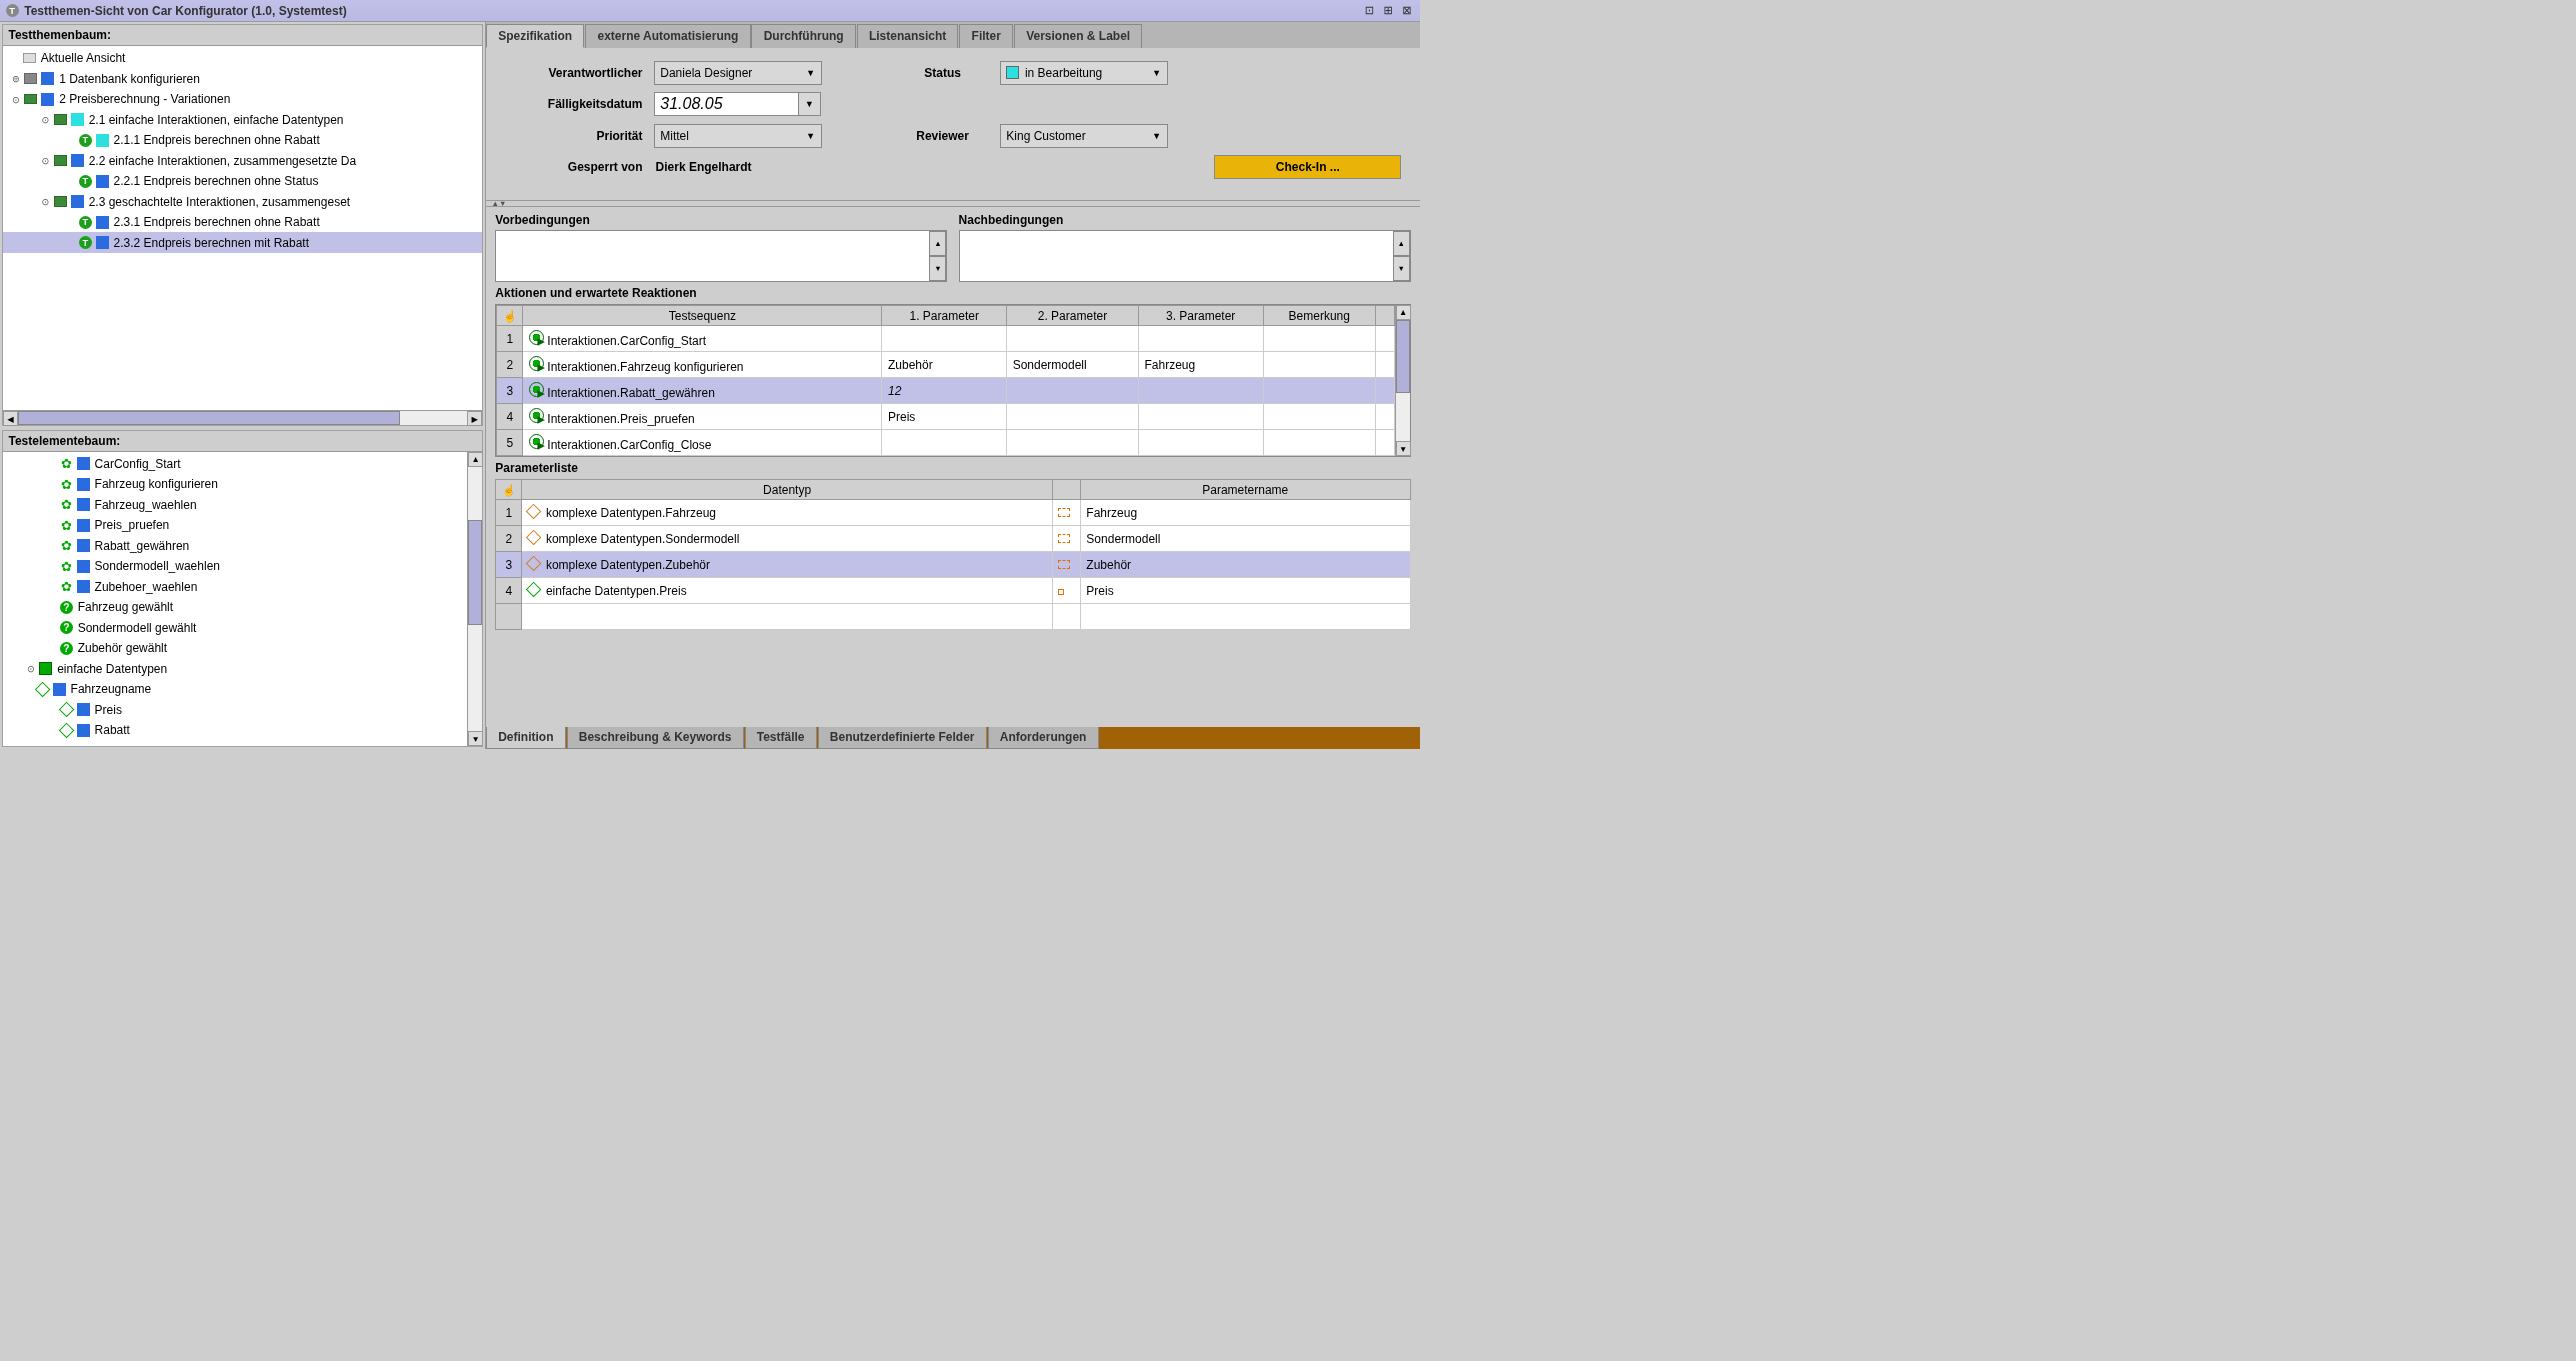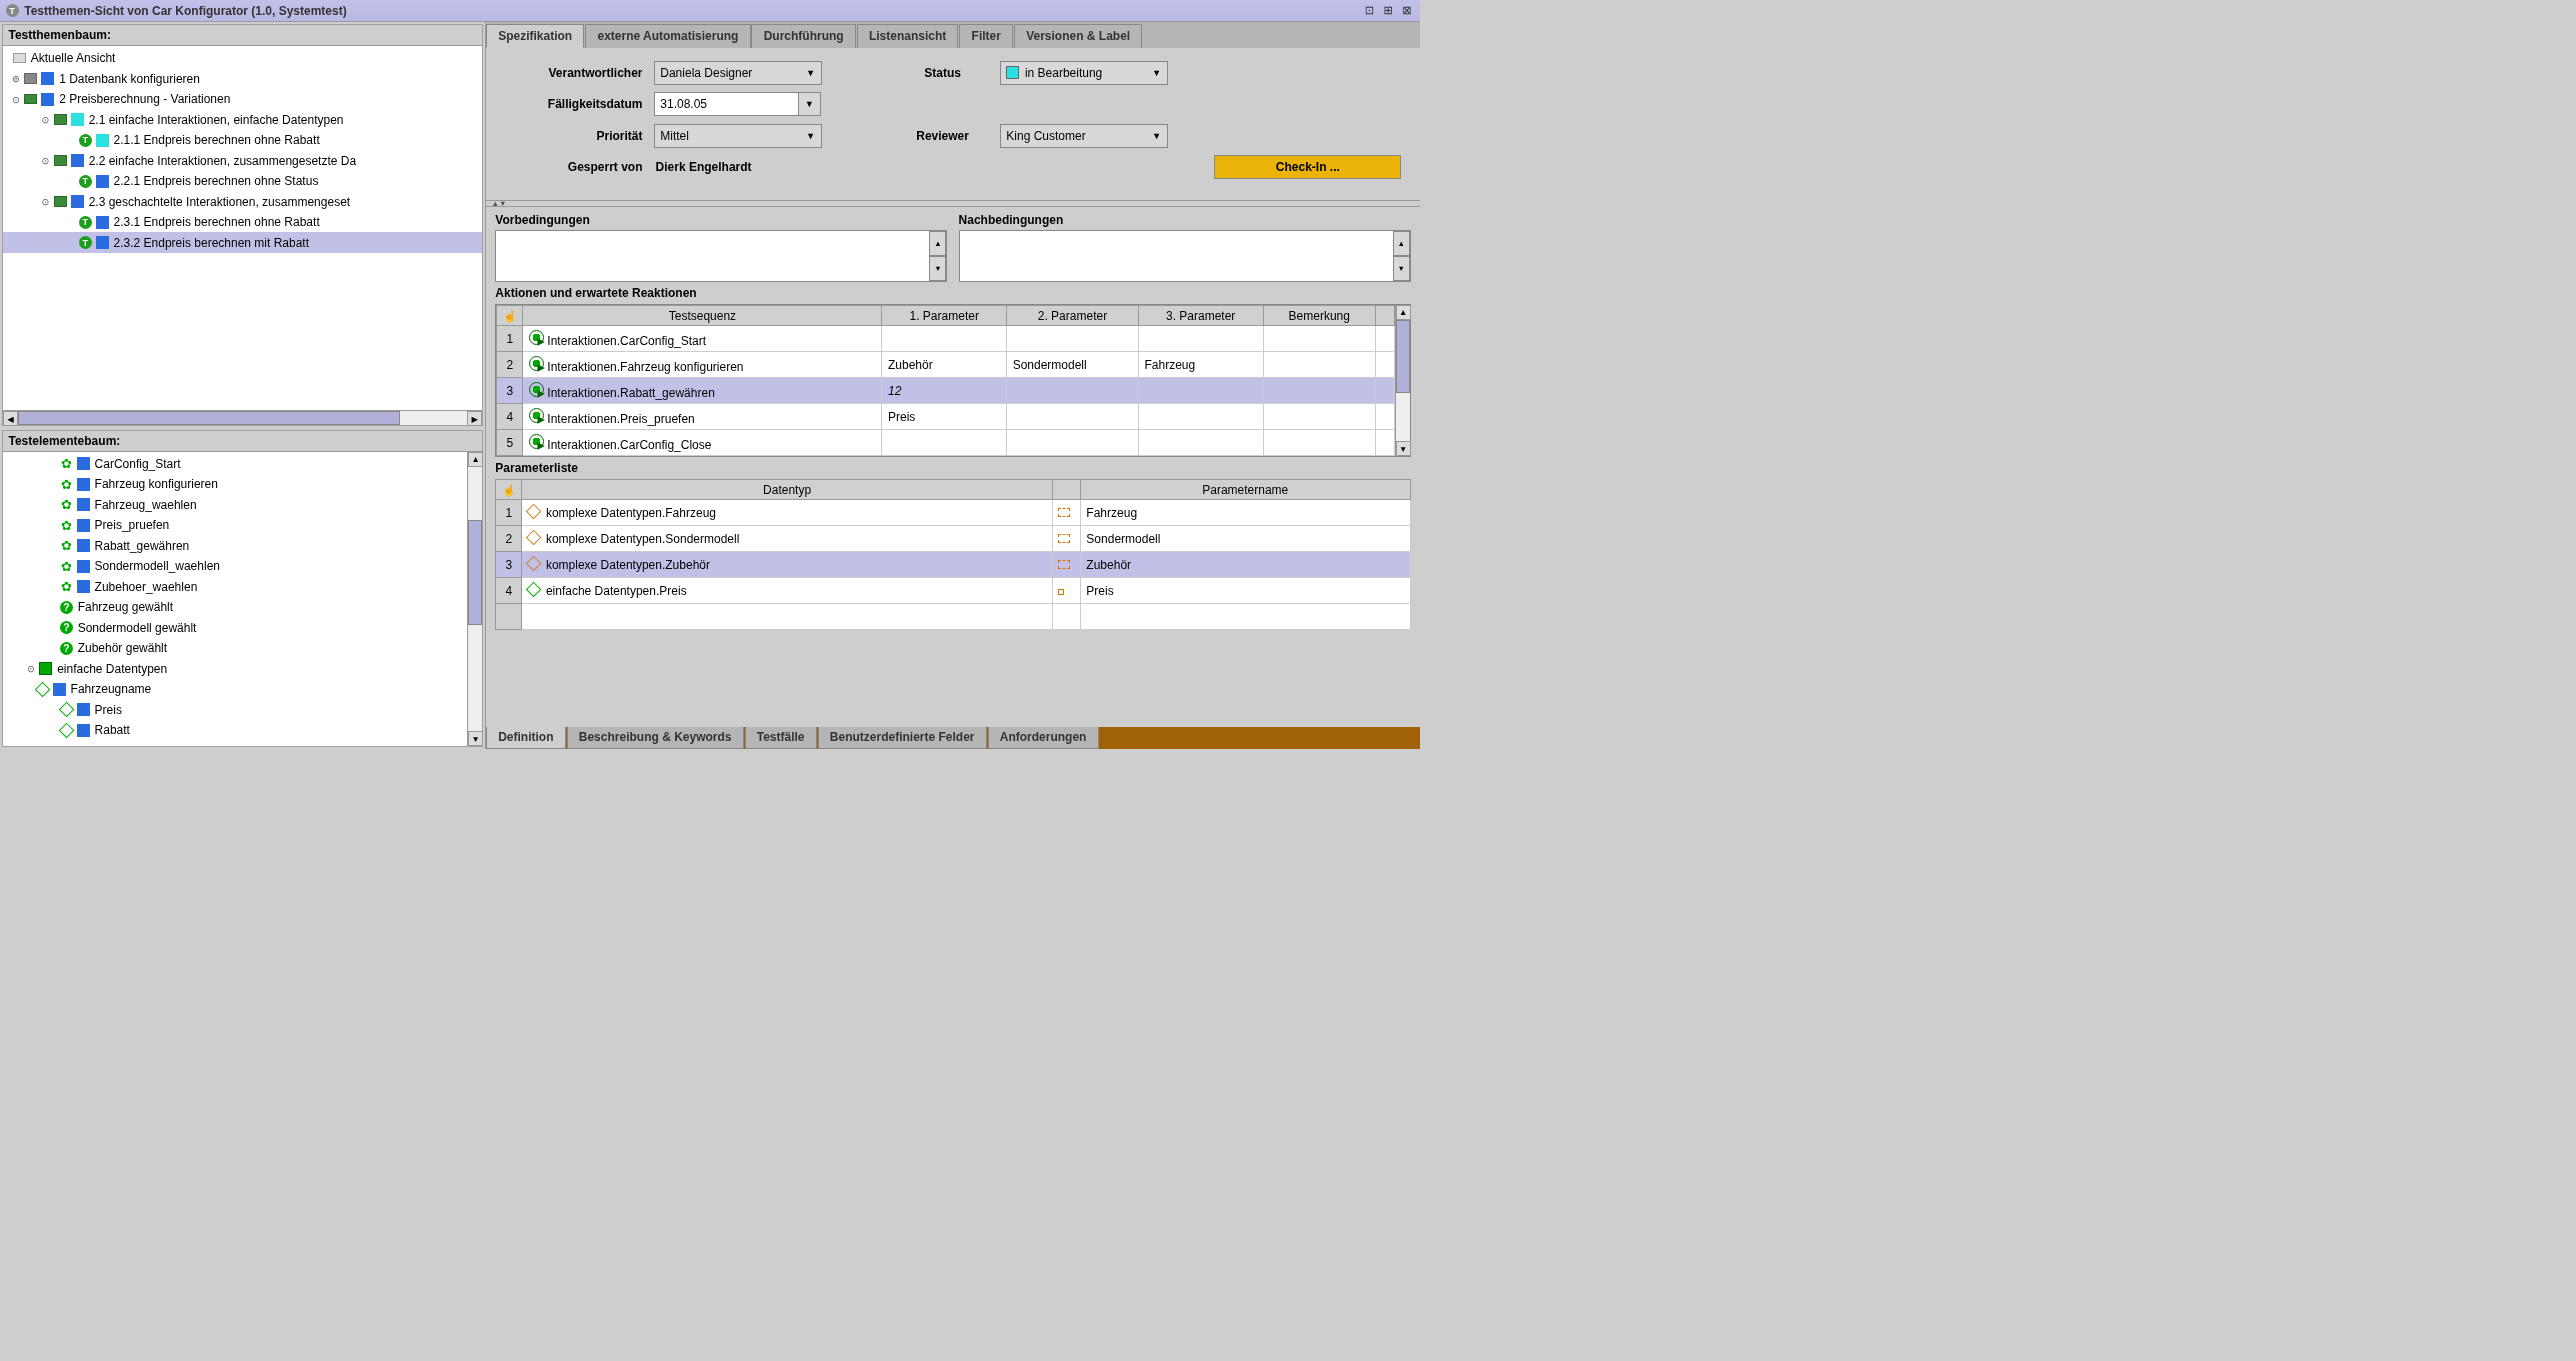--- a/index.html
+++ b/index.html
@@ -46,21 +46,21 @@
 .tab-b.active { background: #cecece; }
 .form-area { padding: 13px 18.7px; }
 .form-row { display: flex; align-items: center; margin-bottom: 7.5px; }
 .form-label { width: 149px; text-align: right; font-weight: bold; padding-right: 11.2px; }
 .form-label2 { width: 103px; text-align: center; font-weight: bold; padding-right: 11.2px; }
 .form-gap { width: 75px; }
 .combo { display: flex; align-items: center; background: #d8d8d8; border: 0.9px solid #888; height: 24px; min-width: 168px; padding: 0 5.6px; cursor: pointer; }
 .combo .arrow { margin-left: auto; font-size: 9.3px; }
 .combo .swatch { width: 13px; height: 13px; background: #2ae0e0; margin-right: 5.6px; border: 0.9px solid #666; }
 .textinput { display: flex; }
-.textinput input { border: 0.9px solid #888; height: 24px; padding: 0 5.6px; width: 145px; font-size: 12px; }
+.textinput input { border: 0.9px solid #888; height: 24px; padding: 0 5.6px; width: 145px; font-size: 16px; font-style: italic; }
 .textinput .dd { width: 22.4px; border: 0.9px solid #888; background: #d8d8d8; display: flex; align-items: center; justify-content: center; font-size: 9.3px; cursor: pointer; border-left: none; }
 .static-val { font-weight: bold; padding-left: 1.9px; }
 .btn { background: #eab308; border: 0.9px solid #888; height: 24px; padding: 0 28px; font-weight: bold; cursor: pointer; display: flex; align-items: center; justify-content: center; min-width: 187px; }
 .collapse-bar { height: 7.5px; background: #cecece; border-top: 0.9px solid #999; border-bottom: 0.9px solid #999; display: flex; align-items: center; padding-left: 5.6px; font-size: 7.5px; color: #555; }
 .section { padding: 1.9px 9.3px 7.5px 9.3px; }
 .section-title { font-weight: bold; margin: 3.7px 0; }
 .cond-row { display: flex; gap: 11.2px; }
 .cond-box { flex: 1; }
 .cond-body { display: flex; border: 0.9px solid #888; background: #fff; height: 52px; }
 .cond-text { flex: 1; }
@@ -94,21 +94,21 @@
     <span class="tb-btn">⊠</span>
   </div>
 
   <div class="main">
 
     <div class="left-panel">
 
       <div class="pane" style="height:402px">
         <div class="pane-header">Testthemenbaum:</div>
         <div class="tree">
-          <div class="tree-row" style="padding-left:9px">
+          <div class="tree-row" style="padding-left:19px">
             <span class="tree-ic">
                 <span class="ic-folder-view"></span>
               </span>
             <span class="tree-label">Aktuelle Ansicht</span>
           </div>
           <div class="tree-row" style="padding-left:7.5px">
             <span class="tree-toggle">⊚</span>
             <span class="tree-ic">
                 <span class="ic-folder-gray"></span>
               </span>

